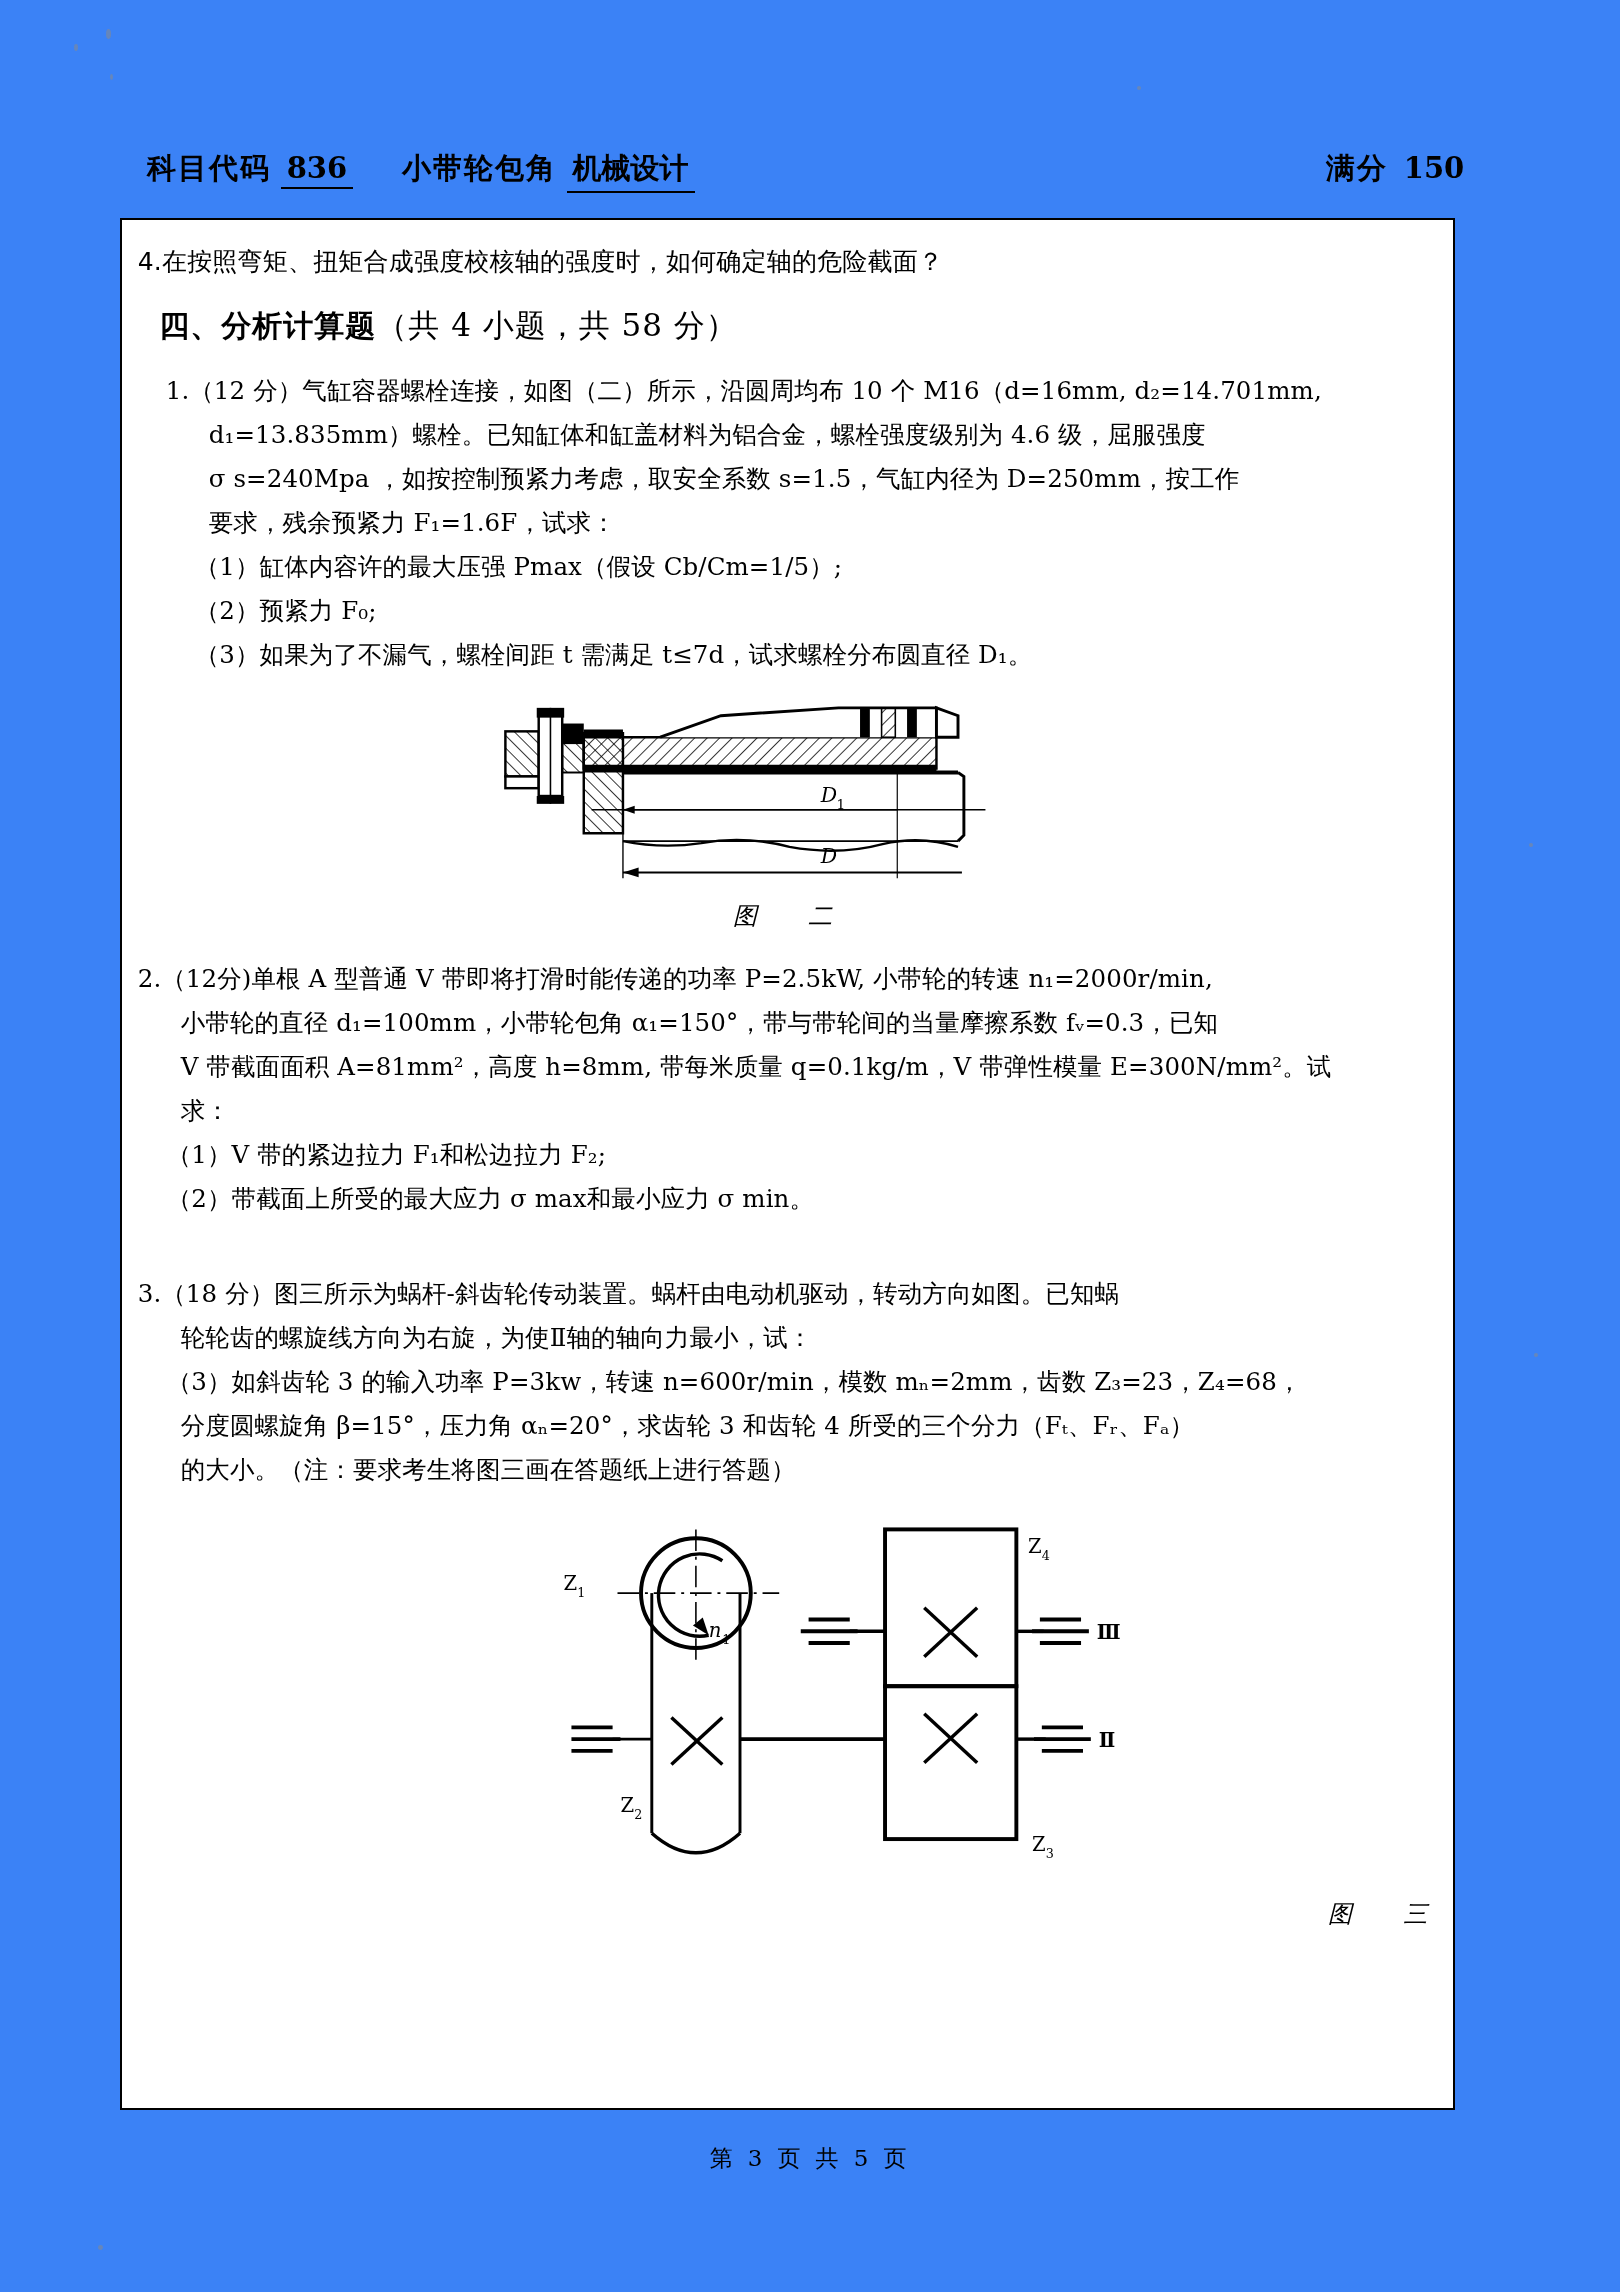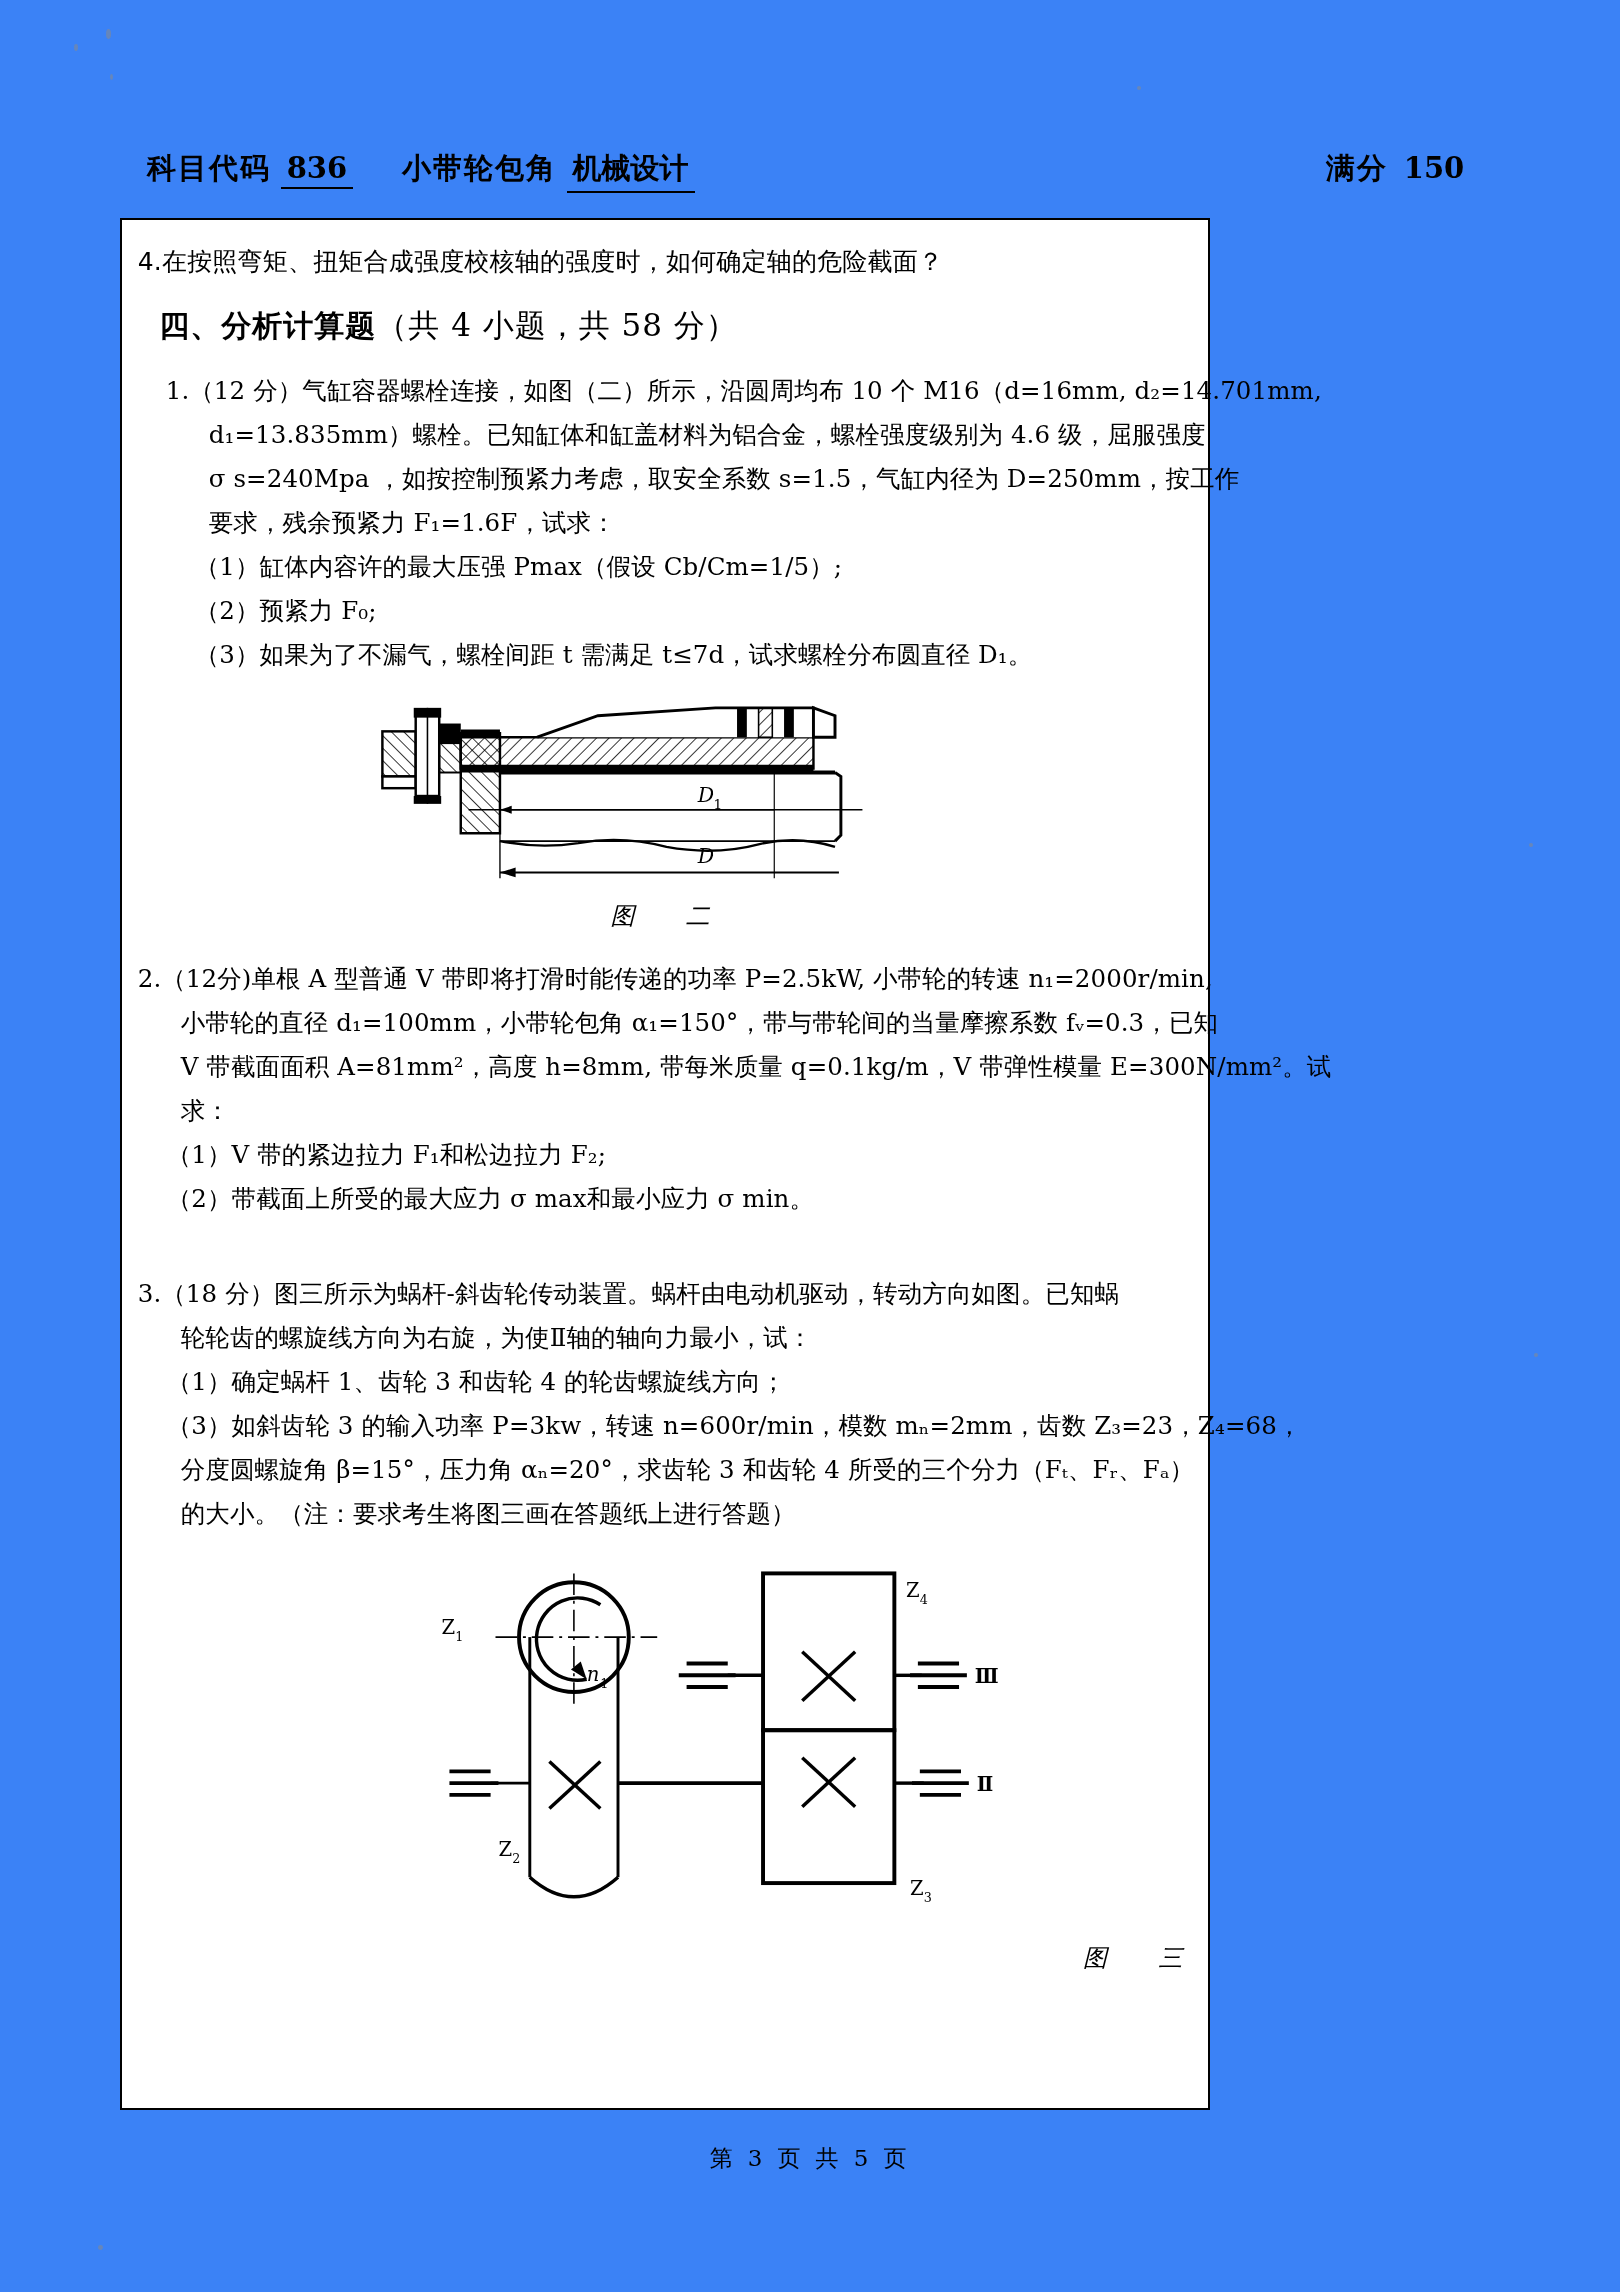--- a/index.html
+++ b/index.html
@@ -63,21 +63,21 @@
     margin-left: auto;
     display: flex;
     align-items: baseline;
   }
 
   
   .box {
     position: absolute;
     left: 120px;
     top: 218px;
-    width: 1090px;
+    width: 1335px;
     height: 1892px;
     border: 2.5px solid #000;
     box-sizing: border-box;
     background: #ffffff;
   }
 
   .inner {
     position: absolute;
     left: 15.7px;
     top: 9.8px;
@@ -251,21 +251,20 @@
         <div class="body-line indent1">小带轮的直径 d₁=100mm，小带轮包角 α₁=150°，带与带轮间的当量摩擦系数 fᵥ=0.3，已知</div>
         <div class="body-line indent1">V 带截面面积 A=81mm²，高度 h=8mm, 带每米质量 q=0.1kg/m，V 带弹性模量 E=300N/mm²。试</div>
         <div class="body-line indent1">求：</div>
         <div class="body-line indent2">（1）V 带的紧边拉力 F₁和松边拉力 F₂;</div>
         <div class="body-line indent2">（2）带截面上所受的最大应力 σ max和最小应力 σ min。</div>
       </div>
 
       <div style="margin-top:51px;">
         <div class="body-line">3.（18 分）图三所示为蜗杆-斜齿轮传动装置。蜗杆由电动机驱动，转动方向如图。已知蜗</div>
         <div class="body-line indent1">轮轮齿的螺旋线方向为右旋，为使Ⅱ轴的轴向力最小，试：</div>
-        <div class="body-line indent2">（1）确定蜗杆 1、齿轮 3 和齿轮 4 的轮齿螺旋线方向；</div>
         <div class="body-line indent2">（3）如斜齿轮 3 的输入功率 P=3kw，转速 n=600r/min，模数 mₙ=2mm，齿数 Z₃=23，Z₄=68，</div>
         <div class="body-line indent1">分度圆螺旋角 β=15°，压力角 αₙ=20°，求齿轮 3 和齿轮 4 所受的三个分力（Fₜ、Fᵣ、Fₐ）</div>
         <div class="body-line indent1">的大小。（注：要求考生将图三画在答题纸上进行答题）</div>
       </div>
 
       <div class="fig-wrap fig3" style="margin-top:7.8px;">
         <svg width="686" height="392" viewBox="0 0 700 400">
 
           <line x1="210" y1="95" x2="210" y2="340" stroke="#000" stroke-width="3"></line>
           <line x1="300" y1="95" x2="300" y2="340" stroke="#000" stroke-width="3"></line>

